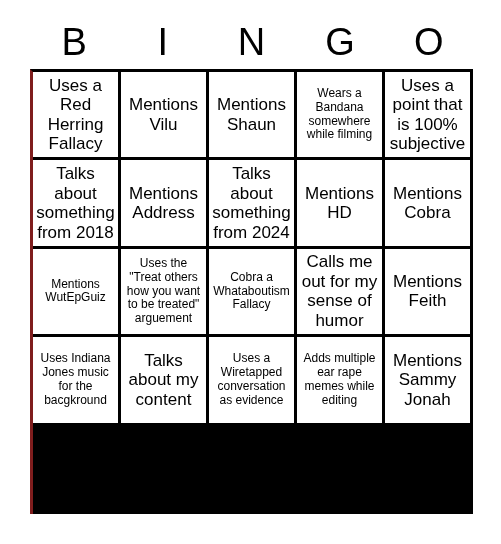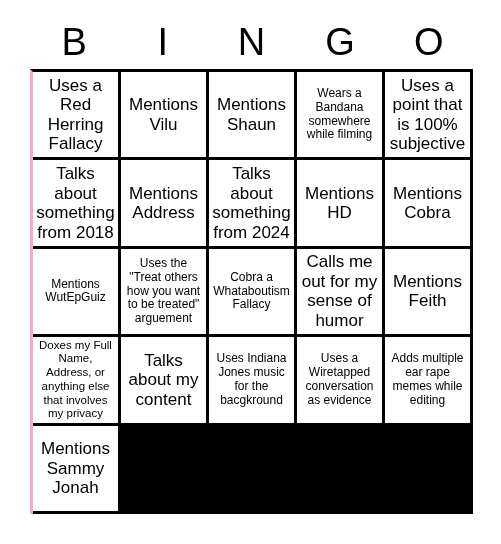--- a/index.html
+++ b/index.html
@@ -46,21 +46,21 @@
     position: absolute;
     left: 30px;
     top: 69px;
     width: 443px;
     height: 445px;
     box-sizing: border-box;
     display: grid;
     grid-template-columns: repeat(5, 1fr);
     grid-template-rows: repeat(5, 1fr);
     border-top: 3px solid #000;
-    border-left: 3px solid #f9a8d4;
+    border-left: 3px solid #7f1d1d;
     background: #000;
     gap: 0px;
   }
   .cell {
     box-sizing: border-box;
     border-right: 3px solid #000;
     border-bottom: 3px solid #000;
     background: #ffffff;
     display: flex;
     align-items: center;
@@ -139,29 +139,26 @@
     <div class="cell sz-md">
         <span class="cell-text">Cobra a Whataboutism Fallacy</span>
       </div>
     <div class="cell sz-lg">
         <span class="cell-text">Calls me out for my sense of humor</span>
       </div>
 
     <div class="cell sz-lg">
         <span class="cell-text">Mentions Feith</span>
       </div>
-    <div class="cell sz-sm">
-        <span class="cell-text">Doxes my Full Name, Address, or anything else that involves my privacy</span>
+    <div class="cell sz-md">
+        <span class="cell-text">Uses Indiana Jones music for the bacgkround</span>
       </div>
+
     <div class="cell sz-lg">
         <span class="cell-text">Talks about my content</span>
-      </div>
-
-    <div class="cell sz-md">
-        <span class="cell-text">Uses Indiana Jones music for the bacgkround</span>
       </div>
     <div class="cell sz-md">
         <span class="cell-text">Uses a Wiretapped conversation as evidence</span>
       </div>
     <div class="cell sz-md">
         <span class="cell-text">Adds multiple ear rape memes while editing</span>
       </div>
     <div class="cell sz-lg">
         <span class="cell-text">Mentions Sammy Jonah</span>
       </div>

